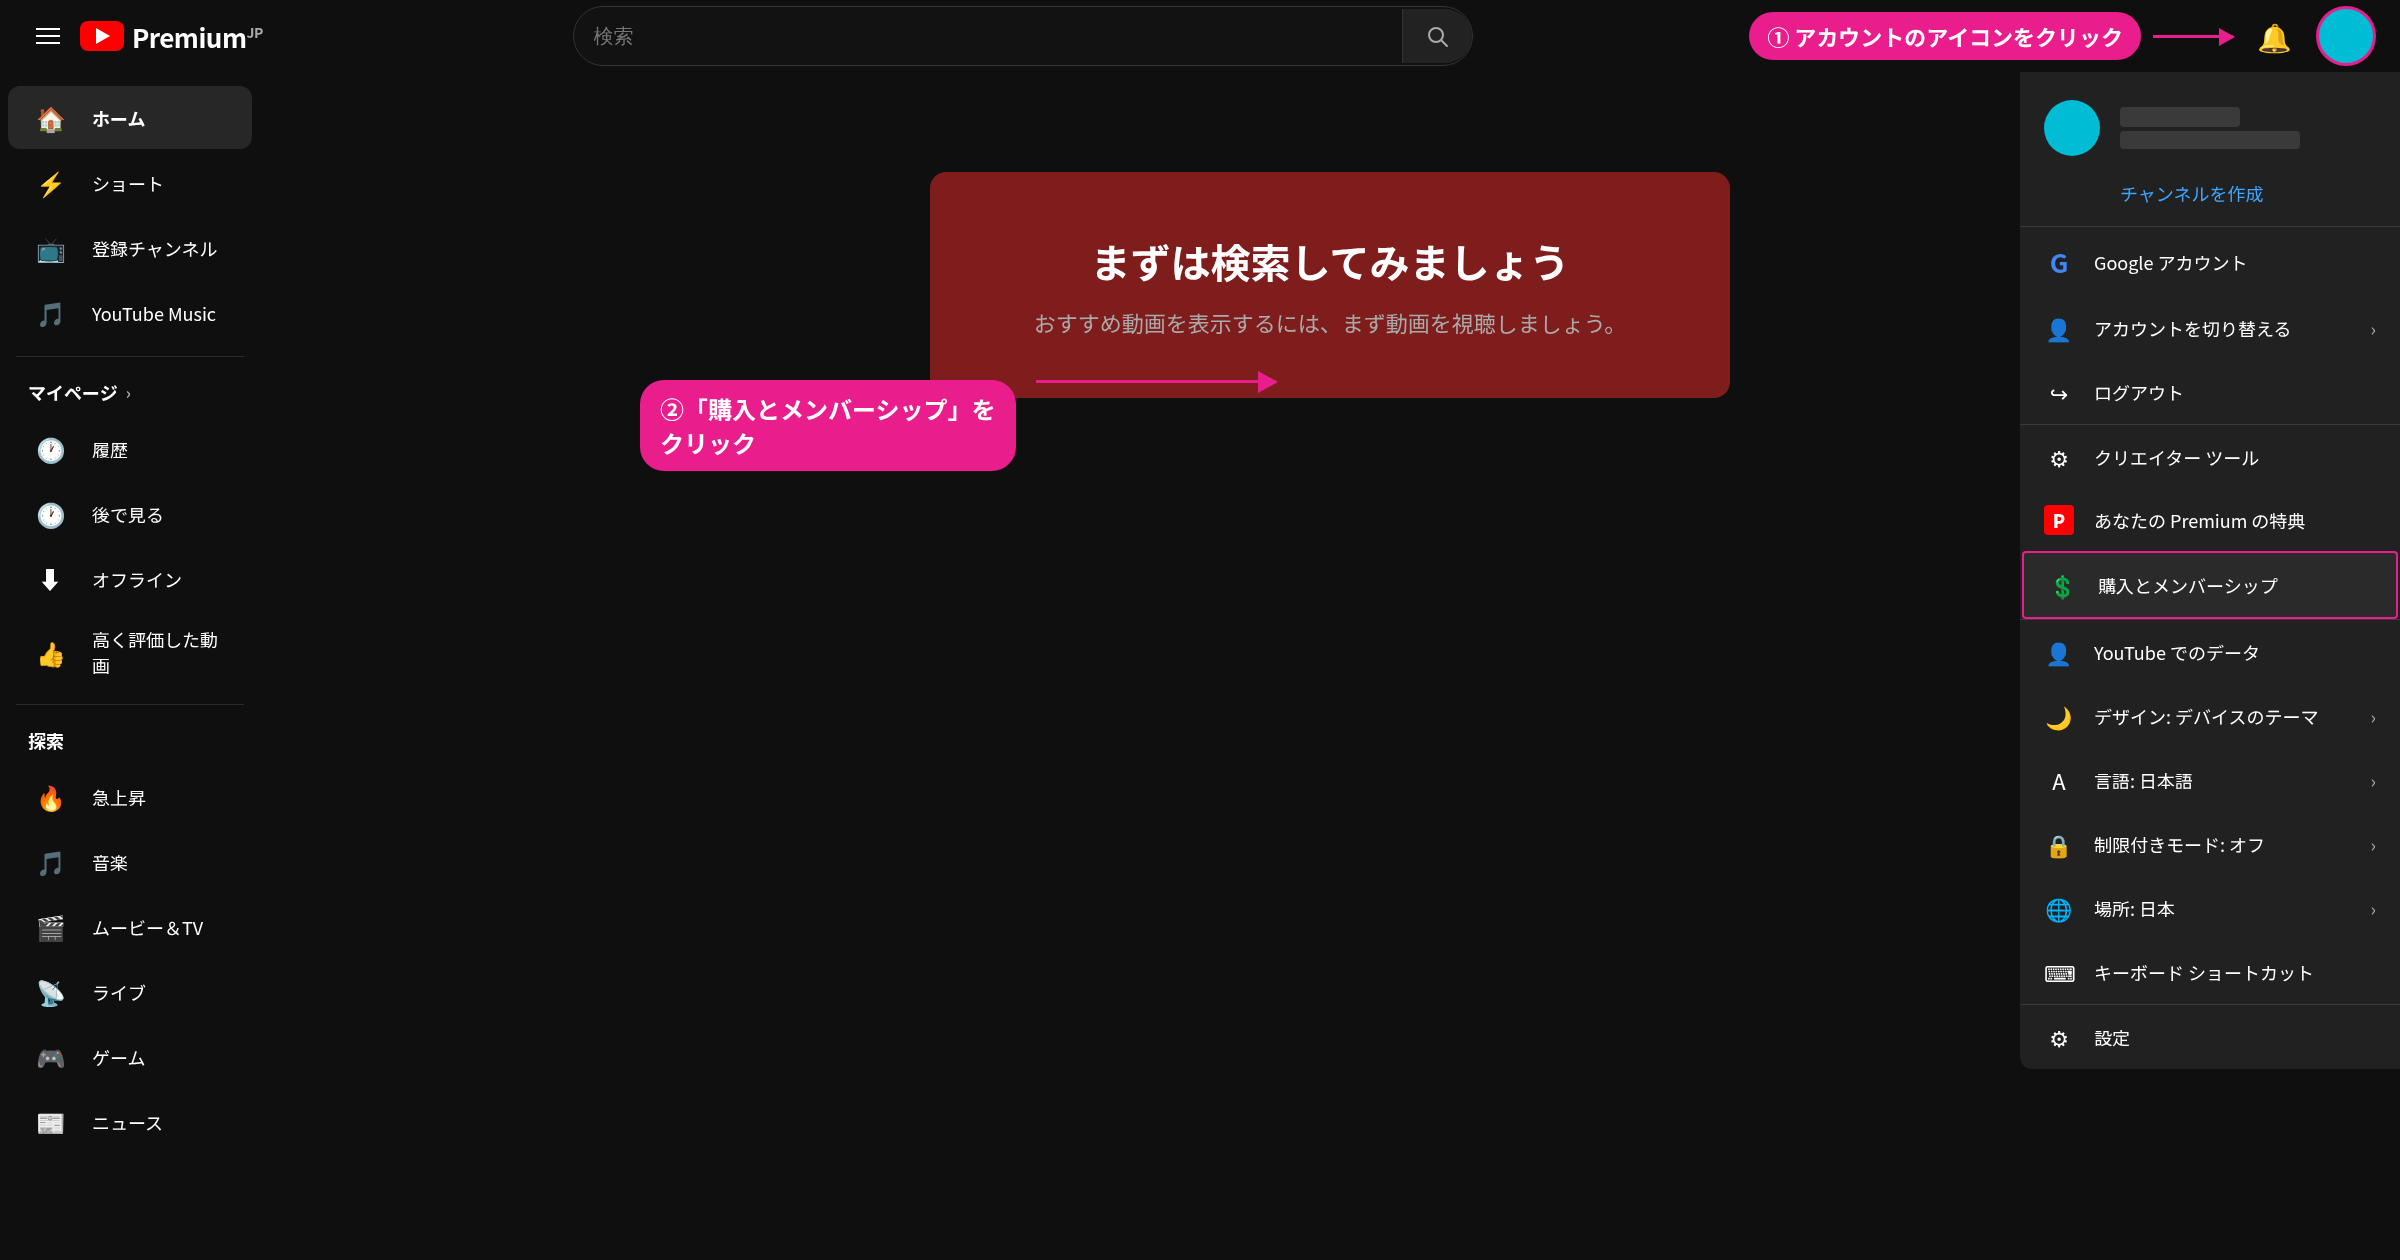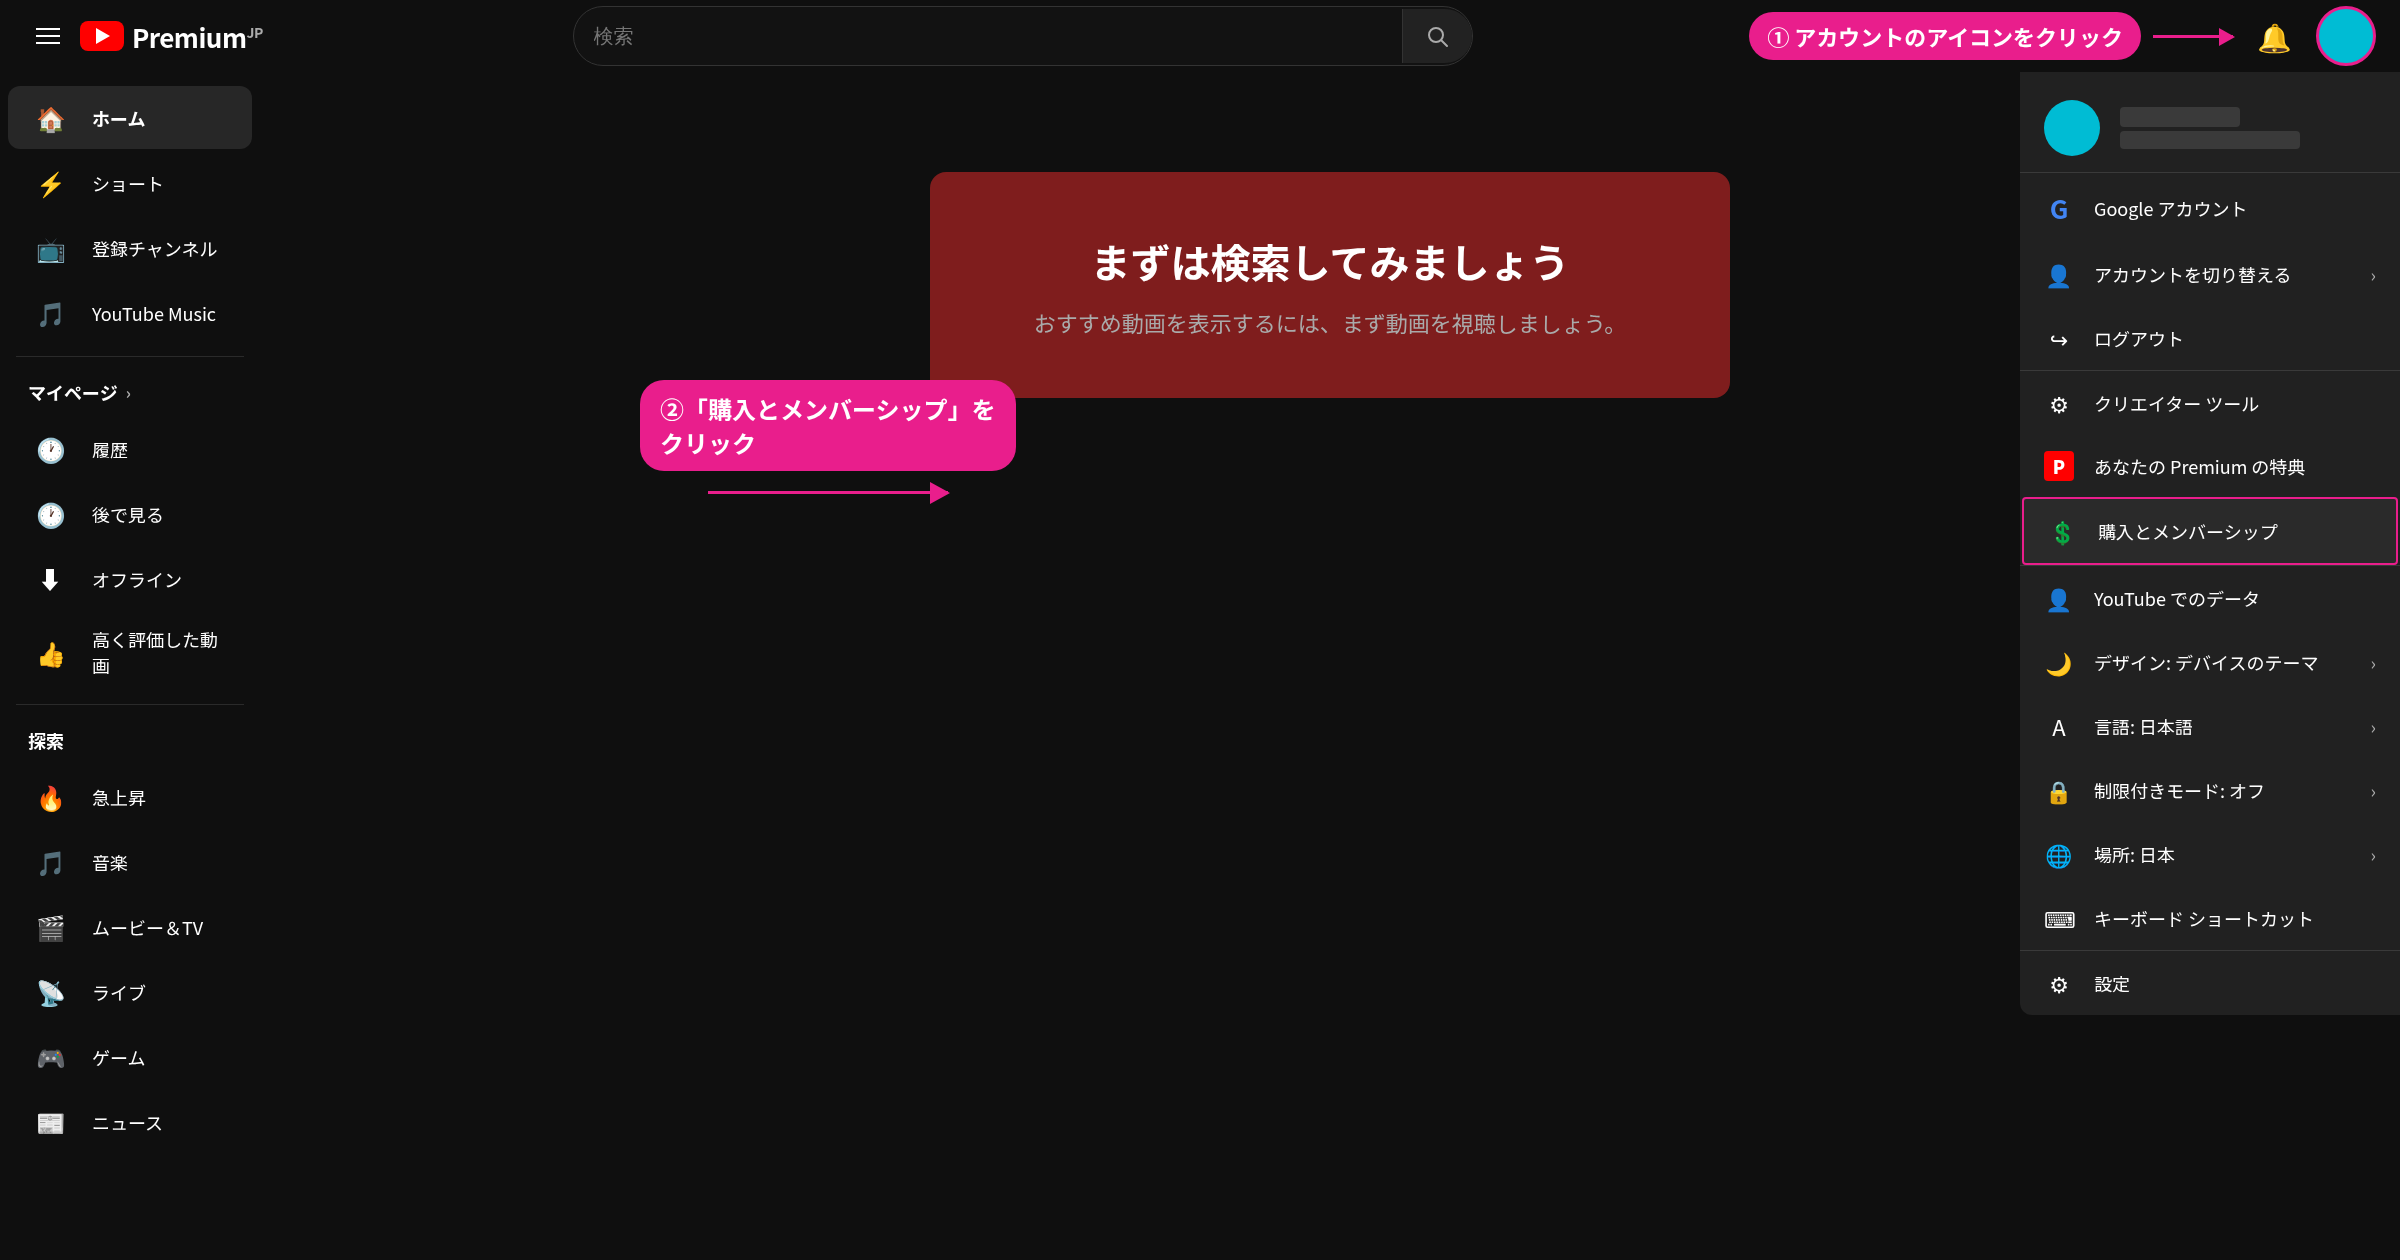--- a/index.html
+++ b/index.html
@@ -335,24 +335,22 @@
       color: #fff;
       flex-shrink: 0;
     }
 
     
     .annotation-2 {
       position: absolute;
       left: 640px;
       top: 380px;
       display: flex;
-      align-items: center;
       gap: 20px;
       z-index: 300;
-      flex-direction: column;
     }
     .annotation-text-2 {
       background: #e91e8c;
       color: #fff;
       font-size: 24px;
       font-weight: 700;
       padding: 12px 20px;
       border-radius: 24px;
       line-height: 1.4;
     }
@@ -500,20 +498,21 @@
 </div>
 
 <div class="dropdown-menu">
   <div class="dropdown-user">
     <div class="dropdown-avatar"></div>
     <div class="dropdown-user-info">
       <div class="dropdown-username"></div>
       <div class="dropdown-email"></div>
     </div>
   </div>
+  <a class="create-channel-link">チャンネルを作成</a>
 
   <hr class="dropdown-divider">
 
   <div class="dropdown-item">
     <div class="dropdown-item-icon" style="font-size:26px; font-weight:700; color:#4285F4;">G</div>
     <span>Google アカウント</span>
   </div>
   <div class="dropdown-item">
     <div class="dropdown-item-icon">👤</div>
     <span>アカウントを切り替える</span>

